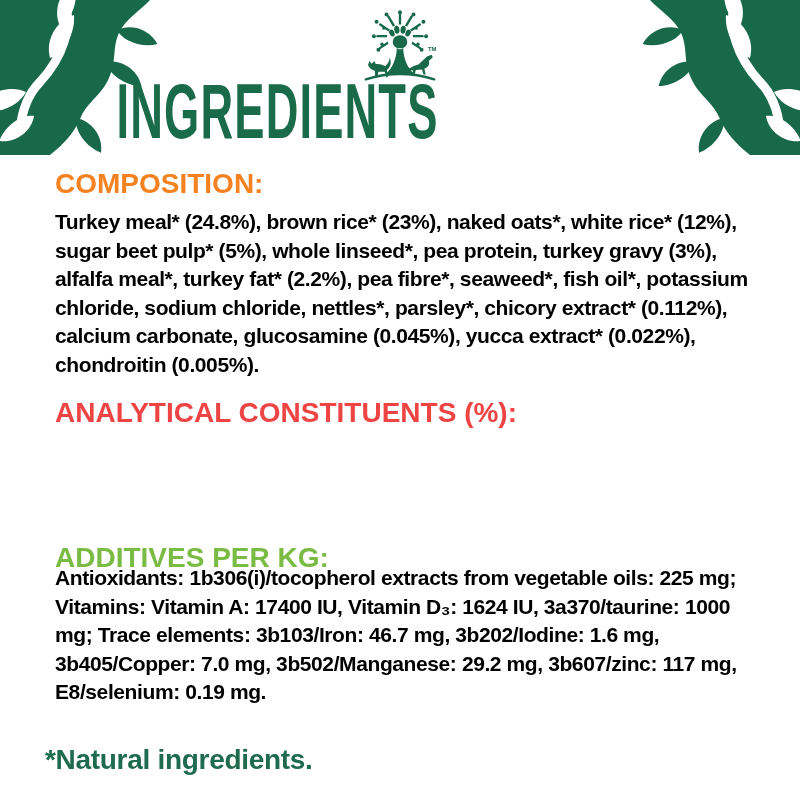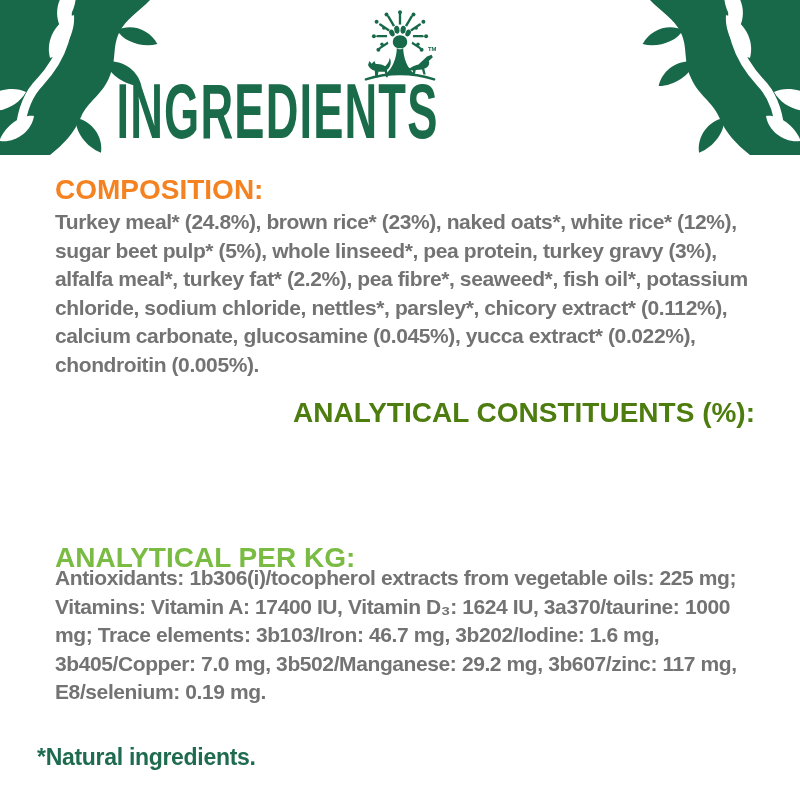--- a/index.html
+++ b/index.html
@@ -18,31 +18,31 @@
            line-height: 1; white-space: nowrap; }
   .title span { display: inline-block; font-size: 78px; font-weight: 700;
                 color: #1A6B49; letter-spacing: 2px;
                 transform: scaleX(0.58); transform-origin: 50% 50%; }
 
   .sec-heading { position: absolute; left: 55px; width: 700px;
                  font-size: 28px; font-weight: 800; letter-spacing: 0;
                  line-height: 1.1; white-space: nowrap; }
   .sec-body { position: absolute; left: 55px; width: 696px;
               font-size: 21px; font-weight: 700; letter-spacing: -0.4px;
-              line-height: 28.5px; color: #737373; }
+              line-height: 28.5px; color: #000000; }
 
-  #composition-heading { top: 175px; }
+  #composition-heading { top: 169px; }
   #composition-body    { top: 208px; }
   #analytical-heading  { top: 398px; }
   #analytical-body     { top: 432px; }
   #additives-heading   { top: 543px; }
   #additives-body      { top: 564px; }
 
-  .footnote { position: absolute; left: 37px; top: 744px; width: 690px;
-              font-size: 23px; font-weight: 700; letter-spacing: -0.3px;
+  .footnote { position: absolute; left: 45px; top: 744px; width: 690px;
+              font-size: 28px; font-weight: 700; letter-spacing: -0.3px;
               color: #1E6B50; }
 </style>
 </head>
 <body>
 
 <div class="page">
 
   <div class="corner corner-left">
     <svg width="170" height="155" viewBox="0 0 170 155" xmlns="http://www.w3.org/2000/svg">
       <defs>
@@ -120,20 +120,20 @@
     </svg>
   </div>
 
   <h1 class="title">
     <span>INGREDIENTS</span>
   </h1>
 
   <h2 id="composition-heading" class="sec-heading" style="color: rgb(245, 130, 32);">COMPOSITION:</h2>
   <p id="composition-body" class="sec-body">Turkey meal* (24.8%), brown rice* (23%), naked oats*, white rice* (12%), sugar beet pulp* (5%), whole linseed*, pea protein, turkey gravy (3%), alfalfa meal*, turkey fat* (2.2%), pea fibre*, seaweed*, fish oil*, potassium chloride, sodium chloride, nettles*, parsley*, chicory extract* (0.112%), calcium carbonate, glucosamine (0.045%), yucca extract* (0.022%), chondroitin (0.005%).</p>
 
-  <h2 id="analytical-heading" class="sec-heading" style="color: #4d7c0f; text-align: right;">ANALYTICAL CONSTITUENTS (%):</h2>
+  <h2 id="analytical-heading" class="sec-heading" style="color: #ef4444;">ANALYTICAL CONSTITUENTS (%):</h2>
 
-  <h2 id="additives-heading" class="sec-heading" style="color: rgb(122, 188, 67);">ANALYTICAL PER KG:</h2>
+  <h2 id="additives-heading" class="sec-heading" style="color: rgb(122, 188, 67);">ADDITIVES PER KG:</h2>
   <p id="additives-body" class="sec-body">Antioxidants: 1b306(i)/tocopherol extracts from vegetable oils: 225 mg; Vitamins: Vitamin A: 17400 IU, Vitamin D₃: 1624 IU, 3a370/taurine: 1000 mg; Trace elements: 3b103/Iron: 46.7 mg, 3b202/Iodine: 1.6 mg, 3b405/Copper: 7.0 mg, 3b502/Manganese: 29.2 mg, 3b607/zinc: 117 mg, E8/selenium: 0.19 mg.</p>
 
   <p class="footnote">*Natural ingredients.</p>
 
 </div>
 
 </body></html>

